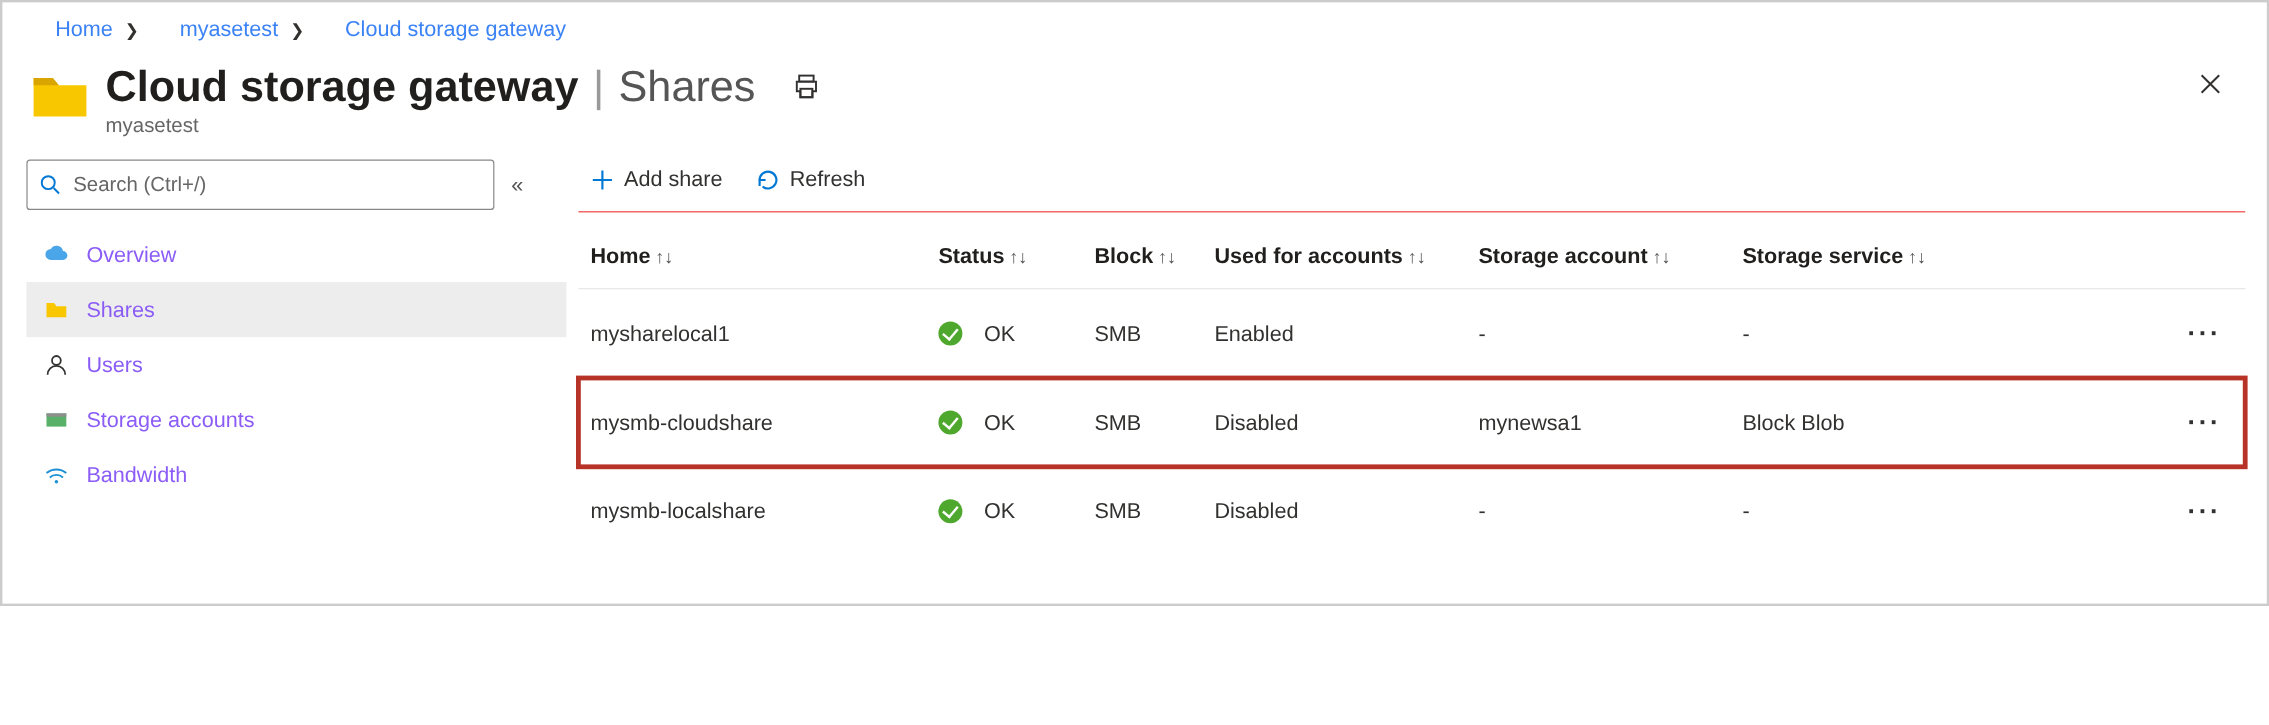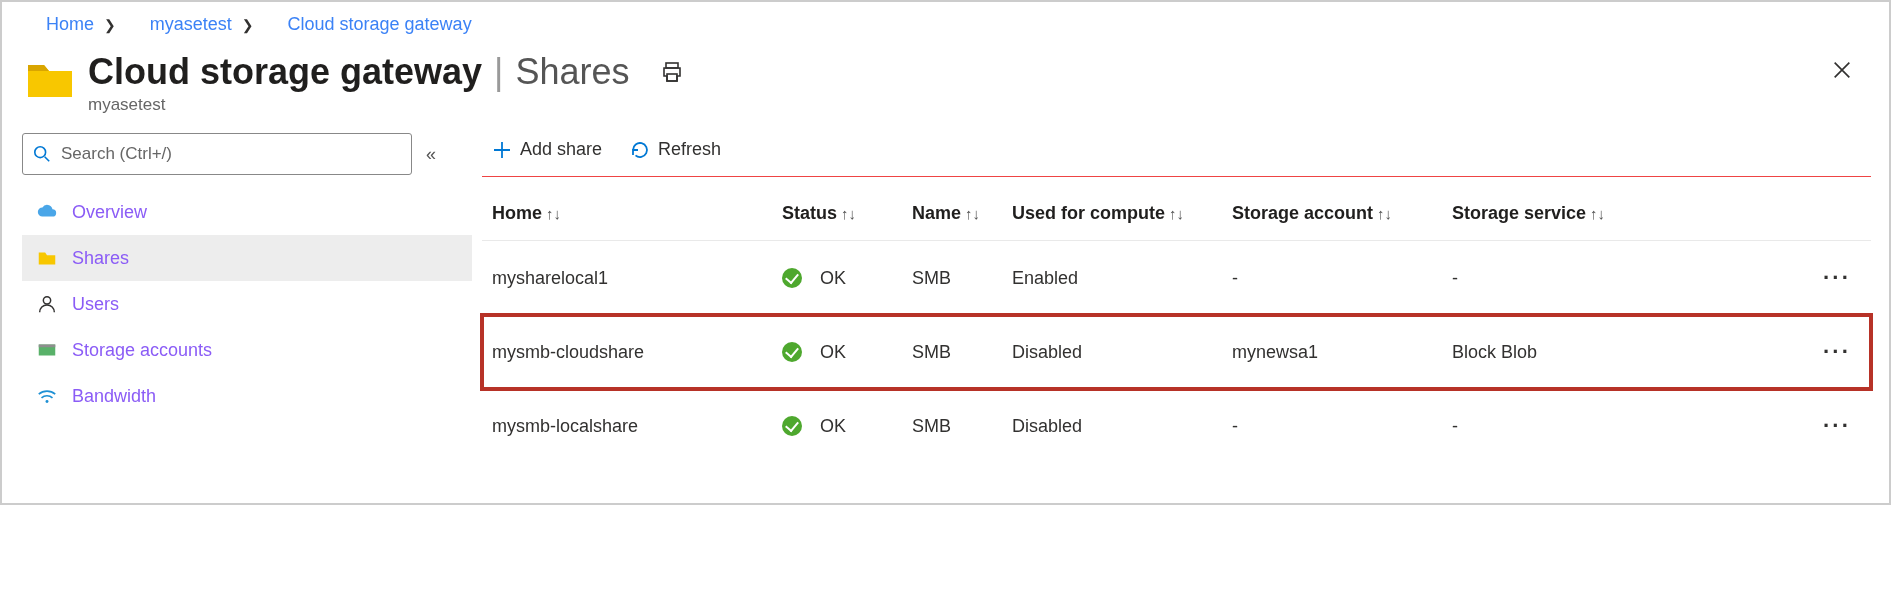--- a/index.html
+++ b/index.html
@@ -249,24 +249,24 @@
     <table class="grid">
       <thead>
         <tr>
           <th style="width:290px">
             <span>Home</span><span class="sort">↑↓</span>
           </th>
           <th style="width:130px">
             <span>Status</span><span class="sort">↑↓</span>
           </th>
           <th style="width:100px">
-            <span>Name</span><span class="sort">↑↓</span>
+            <span>Block</span><span class="sort">↑↓</span>
           </th>
           <th style="width:220px">
-            <span>Used for compute</span><span class="sort">↑↓</span>
+            <span>Used for accounts</span><span class="sort">↑↓</span>
           </th>
           <th style="width:220px">
             <span>Storage account</span><span class="sort">↑↓</span>
           </th>
           <th>
             <span>Storage service</span><span class="sort">↑↓</span>
           </th>
           <th style="width:60px"></th>
         </tr>
       </thead>

